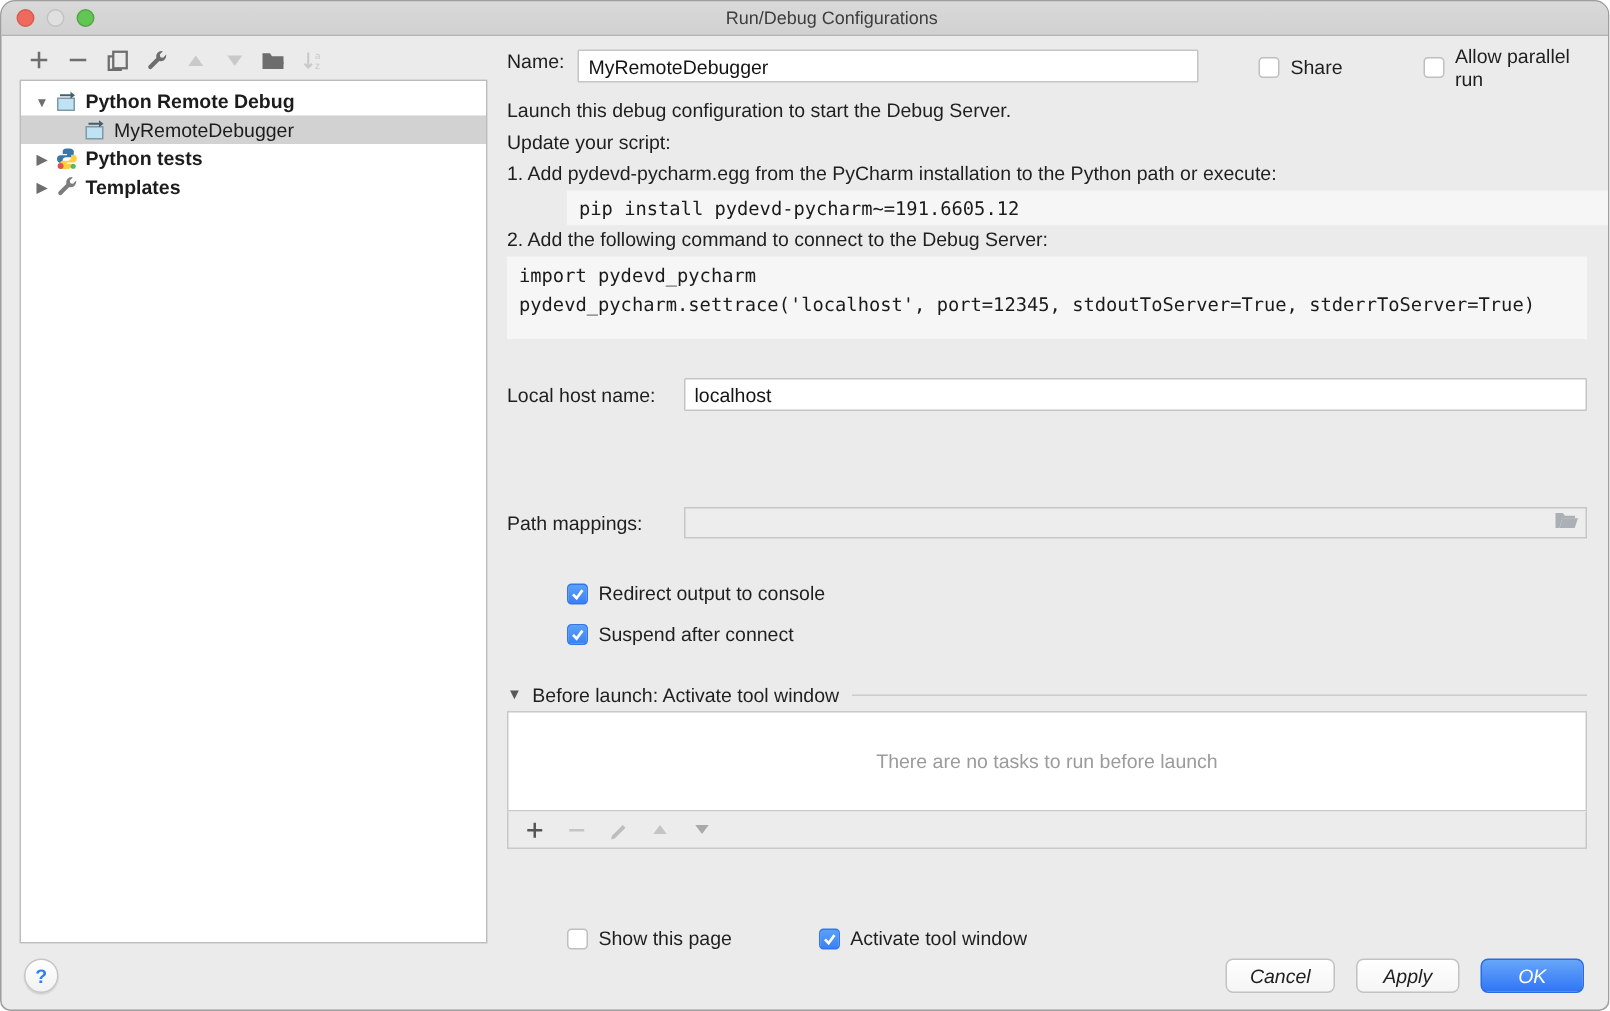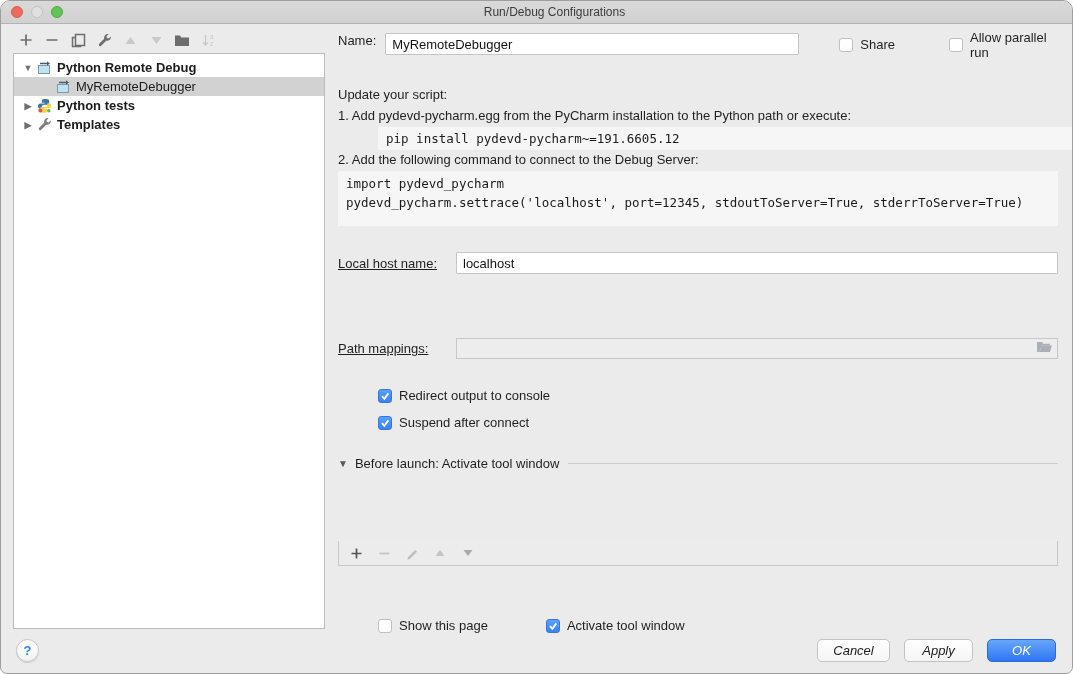--- a/index.html
+++ b/index.html
@@ -61,21 +61,21 @@
   .line1{ top:65px; } .line2{ top:86px; } .line3{ top:107px; } .line4{ top:151px; }
 
   .codeblock{
     background:#f6f6f6; font-family:"DejaVu Sans Mono", monospace;
     font-size:12.5px; color:#1b1b1b; white-space:pre; overflow:hidden;
   }
   .code1{ top:126px; height:23px; line-height:17px; padding:3px 8px;margin-left:40px; }
   .code2{ top:170px; height:55px; line-height:19px; padding:3px 8px 14px 8px; }
 
   .frow{ display:flex; align-items:center; }
-  .frow .flabel{ width:118px; flex:none;text-decoration:underline; }
+  .frow .flabel{ width:118px; flex:none; }
   .lh-row{ top:251px; height:22px; }
   .lh-row input{ flex:1; }
   .port-row{ top:281px; height:26px; }
   .port-field{
     flex:1; height:24px; background:#fff; border:1px solid #5f94f5;
     box-shadow:0 0 0 3px rgba(128,170,247,.55); border-radius:1px;
     display:flex; align-items:center; padding:0 6px;
   }
   .caret{ width:1px; height:15px; background:#1a1a1a; margin-left:1px; }
   .path-row{ top:336px; height:22px; }
@@ -235,20 +235,21 @@
         <span class="checkbox un"></span>
         <span>Share</span>
       </span>
       <span class="ckrow">
         <span class="checkbox un"></span>
         <span>Allow parallel run</span>
       </span>
     </div>
   </div>
 
+  <div class="cb line1">Launch this debug configuration to start the Debug Server.</div>
   <div class="cb line2">Update your script:</div>
   <div class="cb line3">1. Add pydevd-pycharm.egg from the PyCharm installation to the Python path or execute:</div>
   <div class="cb codeblock code1">pip install pydevd-pycharm~=191.6605.12</div>
   <div class="cb line4">2. Add the following command to connect to the Debug Server:</div>
   <div class="cb codeblock code2"><span>import pydevd_pycharm</span>
 <span>pydevd_pycharm.settrace('localhost', port=12345, stdoutToServer=True, stderrToServer=True)</span></div>
 
   <div class="cb frow lh-row">
     <span class="flabel">Local host name:</span>
     <input class="txt" type="text" value="localhost" style="">
@@ -283,20 +284,23 @@
     </span>
     <span>Suspend after connect</span>
   </div>
 
   <div class="cb bl-header">
     <span class="bl-tri">▼</span>
     <span>Before launch: Activate tool window</span>
     <span class="bl-line"></span>
   </div>
 
+  <div class="cb tasks-panel">
+    <span class="tasks-empty">There are no tasks to run before launch</span>
+  </div>
 
   <div class="cb tasks-toolbar">
     <span class="tbicon">
       <svg width="13" height="13">
           <path d="M6.5 1.5v10M1.5 6.5h10" stroke="#565656" stroke-width="1.7" fill="none"></path>
         </svg>
     </span>
     <span class="tbicon">
       <svg width="13" height="13">
           <path d="M1.5 6.5h10" stroke="#c4c4c4" stroke-width="1.7" fill="none"></path>

